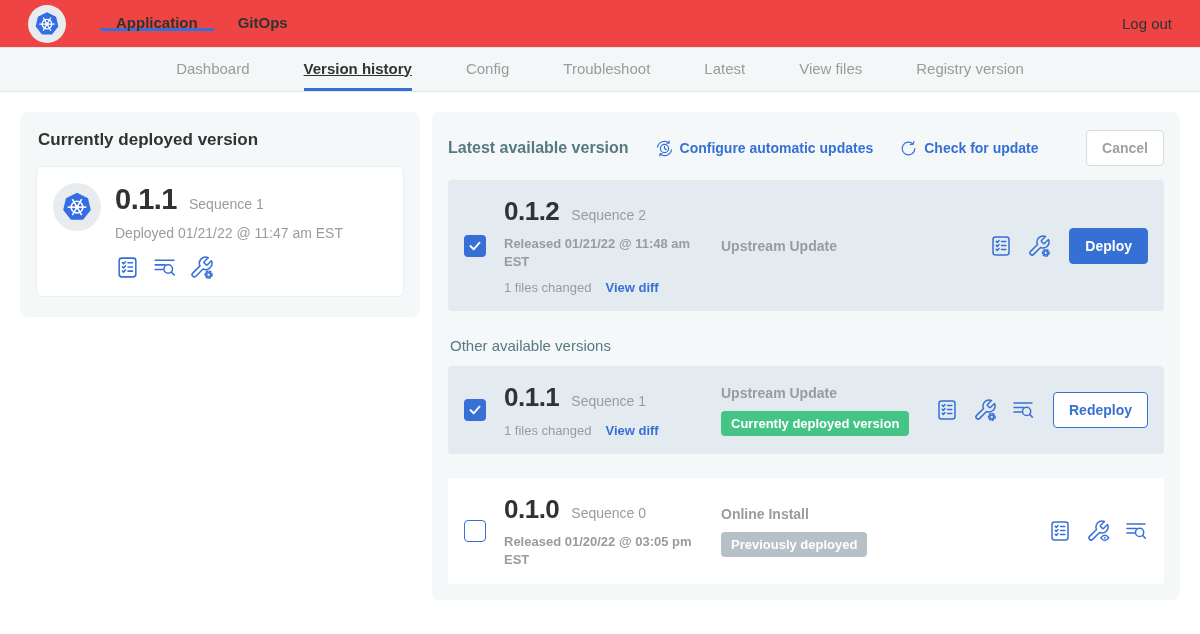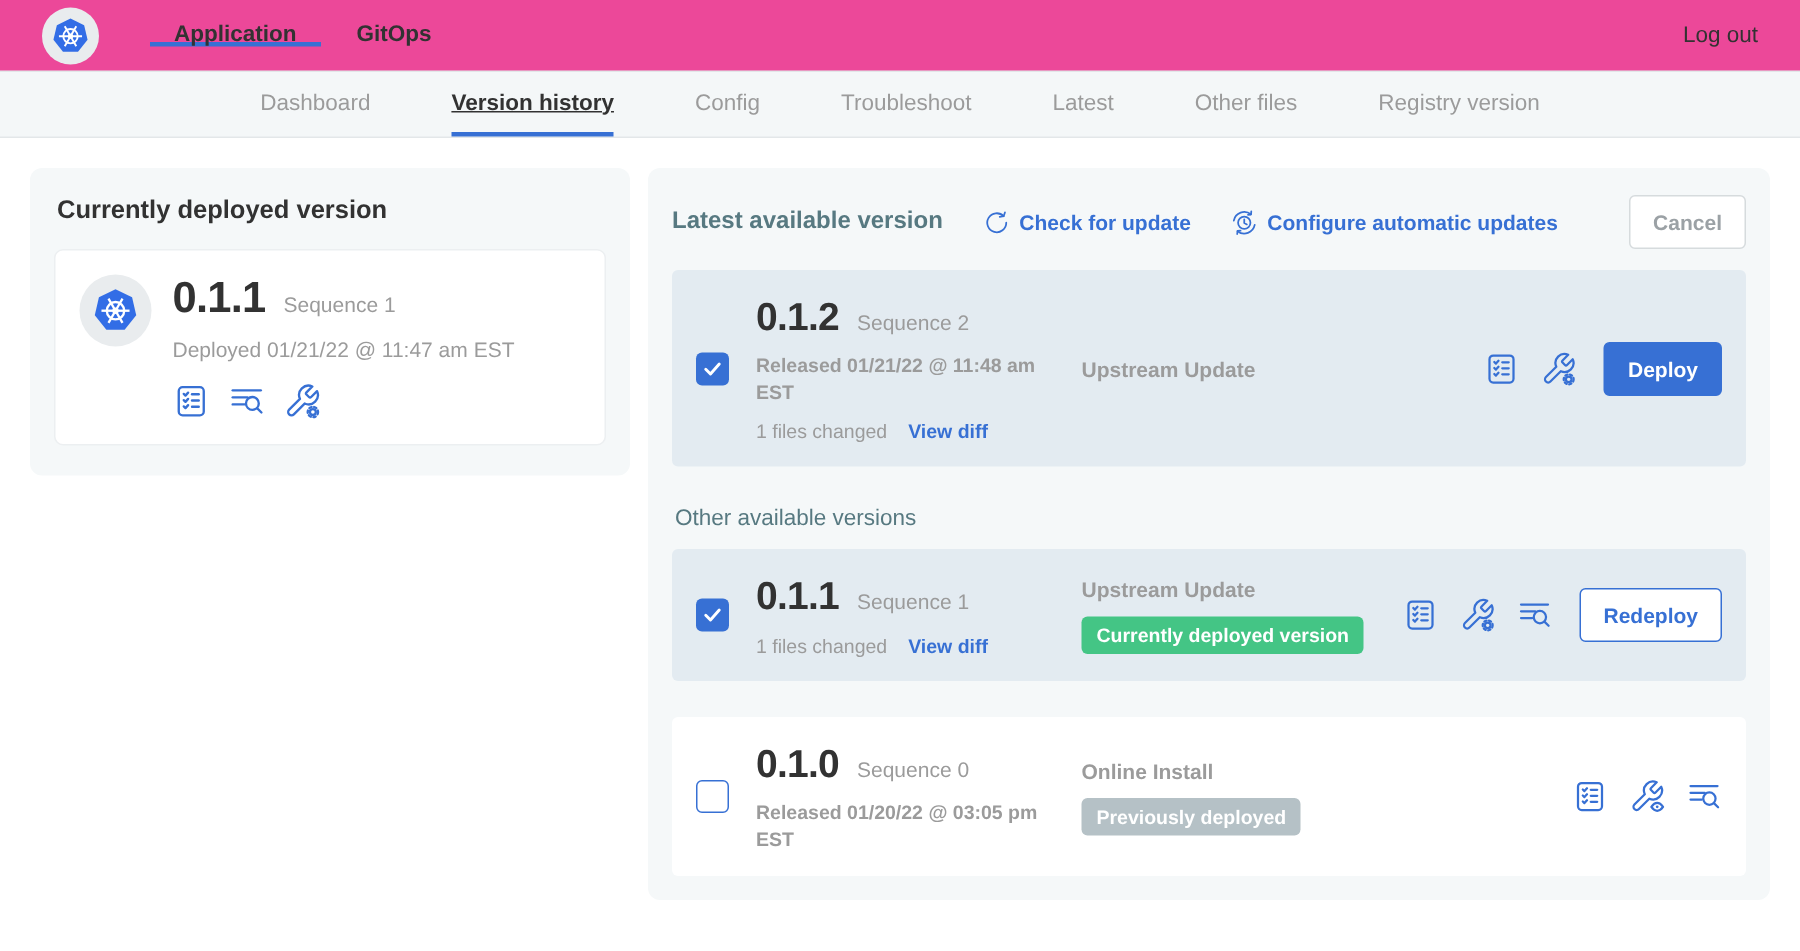--- a/index.html
+++ b/index.html
@@ -6,21 +6,21 @@
   html,body { width:1200px; height:634px; background:#fff; overflow:hidden;
     font-family:"Liberation Sans","DejaVu Sans",sans-serif; color:#323232; }
 
   :root{
     --blue:#3770d4; --k8s:#326de6; --dark:#323232; --muted:#9b9b9b;
     --slate:#577981; --panel:#f5f8f9; --rowhl:#e3ebf1; --green:#44c585;
     --graybadge:#b5c1c6; --border:#e3e7e9;
   }
 
   
-  .topnav{ height:48px; display:flex; align-items:stretch; background:#ec4899;
+  .topnav{ height:48px; display:flex; align-items:stretch; background:#ef4444;
     border-bottom:1px solid var(--border); padding:16px 28px; }
   .logo-wrap{ display:flex; align-items:center; margin-right:34px; }
   .logo-circle{ width:38px; height:38px; border-radius:50%; background:#e9ecee;
     display:flex; align-items:center; justify-content:center; }
   .topnav-tabs{ display:flex; align-items:stretch; gap:8px; }
   .topnav-tab{ display:flex; align-items:center; padding:0 16px; font-size:15px;
     font-weight:bold; color:var(--dark); border-bottom:3px solid transparent; cursor:pointer; }
   .topnav-tab.active{ border-bottom-color:var(--blue); }
   .topnav-right{ margin-left:auto; display:flex; align-items:center; gap:26px; }
   .pill-btn{ border:1px solid var(--blue); color:var(--blue); background:#fff;
@@ -168,21 +168,21 @@
     <span class="logout">Log out</span>
   </div>
 </header>
 
 <nav class="subnav">
   <div class="subnav-tab">Dashboard</div>
   <div class="subnav-tab active">Version history</div>
   <div class="subnav-tab">Config</div>
   <div class="subnav-tab">Troubleshoot</div>
   <div class="subnav-tab">Latest</div>
-  <div class="subnav-tab">Other files</div>
+  <div class="subnav-tab">View files</div>
   <div class="subnav-tab">Registry version</div>
 </nav>
 
 <main class="main">
 
   <section class="card left-card">
     <h2>Currently deployed version</h2>
     <div class="deployed-box">
       <div class="deployed-row">
         <span class="logo-circle big">
@@ -218,29 +218,29 @@
       </div>
     </div>
   </section>
 
   <section class="card right-panel">
 
     <div class="avail-header">
       <span class="avail-title">Latest available version</span>
       <span class="hdr-link">
         <svg class="stroke" width="19" height="19" viewBox="0 0 24 24">
+            <use href="#i-cycle"></use>
+          </svg>
+        <span>Configure automatic updates</span>
+      </span>
+      <span class="hdr-link">
+        <svg class="stroke" width="19" height="19" viewBox="0 0 24 24">
             <use href="#i-refresh"></use>
           </svg>
         <span>Check for update</span>
-      </span>
-      <span class="hdr-link">
-        <svg class="stroke" width="19" height="19" viewBox="0 0 24 24">
-            <use href="#i-cycle"></use>
-          </svg>
-        <span>Configure automatic updates</span>
       </span>
       <span class="hdr-spacer"></span>
       <button class="btn btn-cancel">Cancel</button>
     </div>
 
     <div class="vrow hl">
       <span class="checkbox checked">
         <svg width="18" height="18" viewBox="0 0 24 24">
             <use href="#i-check"></use>
           </svg>

